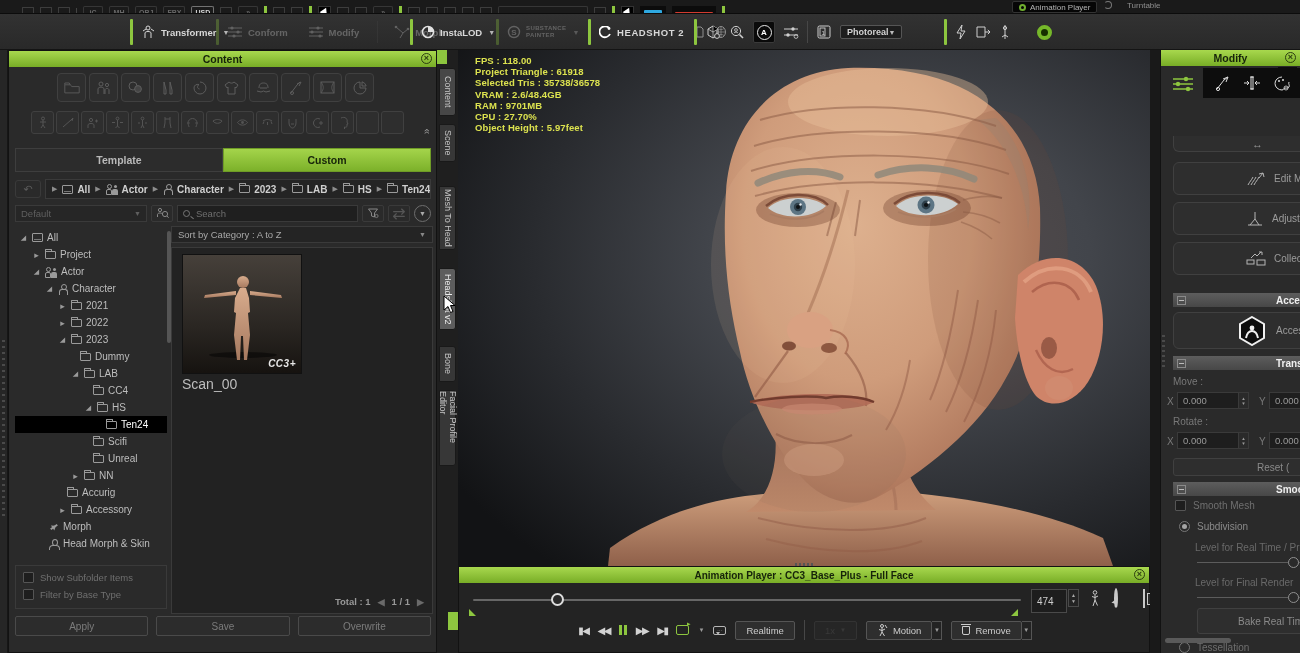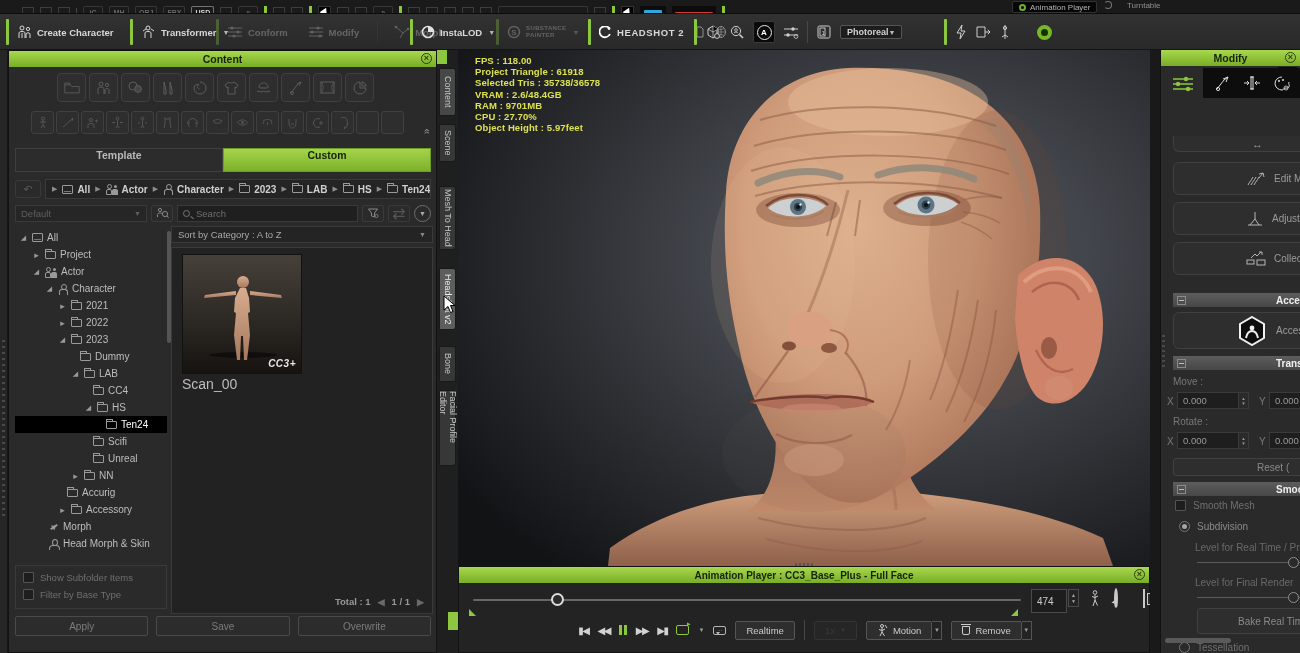--- a/index.html
+++ b/index.html
@@ -56,21 +56,21 @@
   .phead{height:16px;background:linear-gradient(#a8d84e,#78ad26);display:flex;align-items:center;justify-content:center;position:relative;
          color:#16230a;font-size:10.5px;font-weight:700}
   .pclose{position:absolute;right:4px;top:2px;width:11px;height:11px;border:1px solid #2c3e12;border-radius:50%;
           color:#2c3e12;font-size:9px;line-height:9px;text-align:center;font-weight:700}
   .cicons1{position:absolute;left:48px;top:22px;display:flex;gap:3px}
   .cbtn{width:29px;height:29px;background:#2f2f2f;border:1px solid #454545;border-radius:4px;display:flex;align-items:center;justify-content:center;opacity:.85}
   .cicons2{position:absolute;left:22px;top:60px;display:flex;gap:2px}
   .cbtn.sm{width:23px;height:23px;border-radius:3px}
   .dblchev{position:absolute;right:7px;top:76px;color:#9a9a9a;font-size:10px;transform:rotate(-90deg);letter-spacing:-2px}
   .ctabs{position:absolute;left:6px;top:97px;width:416px;height:24px;display:flex}
-  .ctab{flex:1;display:flex;justify-content:center;font-size:10.5px;font-weight:700;
+  .ctab{flex:1;display:flex;align-items:center;justify-content:center;font-size:10.5px;font-weight:700;
         background:#2c2c2c;border:1px solid #3e3e3e;color:#b9b9b9}
   .ctab.active{background:linear-gradient(#a4d44b,#7cb12a);color:#16230a;border-color:#6f9c26}
   .bcrow{position:absolute;left:6px;top:127px;width:416px;height:22px;display:flex;align-items:center;gap:4px}
   .backbtn{width:26px;height:18px;border:1px solid #3a3a3a;border-radius:3px;color:#5c5c5c;font-size:11px;display:flex;align-items:center;justify-content:center}
   .bcbar{flex:1;height:20px;background:#242424;border:1px solid #3a3a3a;display:flex;align-items:center;padding:0 6px;gap:5px;overflow:hidden}
   .bseg{display:flex;align-items:center;gap:4px;color:#cfcfcf;font-size:10px;font-weight:700;white-space:nowrap}
   .bsep{color:#8d8d8d;font-size:7px}
   .filtrow{position:absolute;left:6px;top:153px;width:416px;height:18px;display:flex;align-items:center;gap:4px}
   .defsel{width:132px;height:17px;background:#262626;border:1px solid #3a3a3a;color:#5f5f5f;font-size:9.5px;
           display:flex;align-items:center;justify-content:space-between;padding:0 5px}
@@ -244,32 +244,20 @@
       <span class="dot"></span>
       <span>Animation Player</span>
     </div>
     <div class="turnt">
       <span class="cyc"></span>
       <span>Turntable</span>
     </div>
   </div>
 
   <div class="abs toolbar">
-    <div class="tgroup" style="left:6px">
-      <span class="gsep"></span>
-      <div class="tbtn">
-        <svg class="tic" width="15" height="15" viewBox="0 0 15 15">
-            <circle cx="5" cy="3" r="2" fill="none" stroke="#d8d8d8"></circle>
-            <path d="M2 13V8c0-2 6-2 6 0v5M5 8v5" fill="none" stroke="#d8d8d8"></path>
-            <circle cx="11" cy="4" r="1.6" fill="none" stroke="#d8d8d8"></circle>
-            <path d="M9 13V9c0-1.6 4-1.6 4 0v4" fill="none" stroke="#d8d8d8"></path>
-          </svg>
-        <span>Create Character</span>
-      </div>
-    </div>
     <div class="tgroup" style="left:130px">
       <span class="gsep"></span>
       <div class="tbtn">
         <svg class="tic" width="15" height="15" viewBox="0 0 15 15">
             <circle cx="7" cy="3" r="2" fill="none" stroke="#d8d8d8"></circle>
             <path d="M4 13V8c0-2 6-2 6 0v5M2 6l3-2M13 6l-3-2" fill="none" stroke="#d8d8d8"></path>
           </svg>
         <span>Transformer</span>
         <span class="car">▼</span>
       </div>

